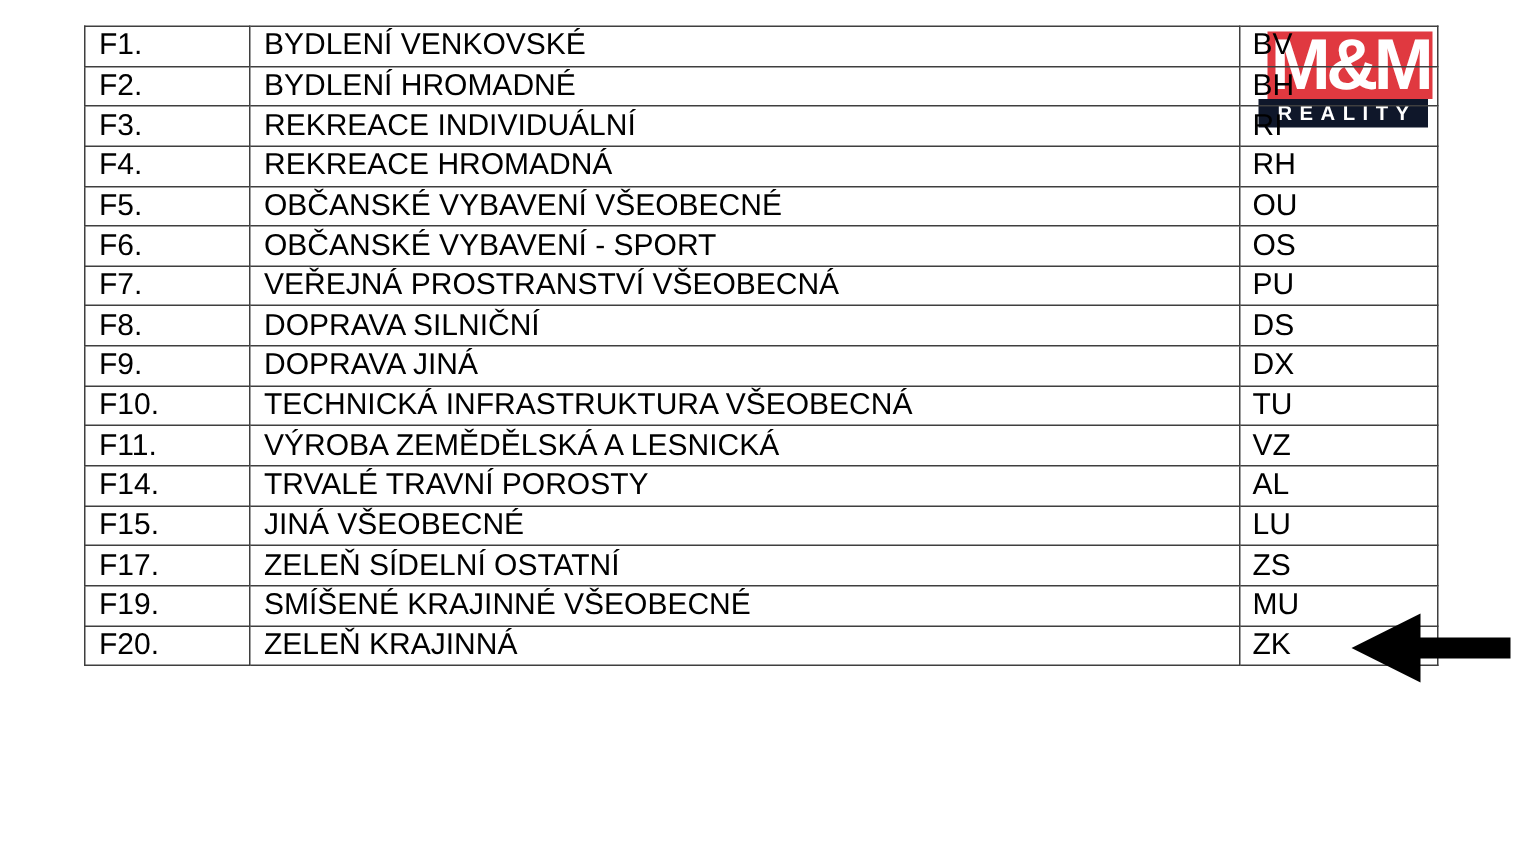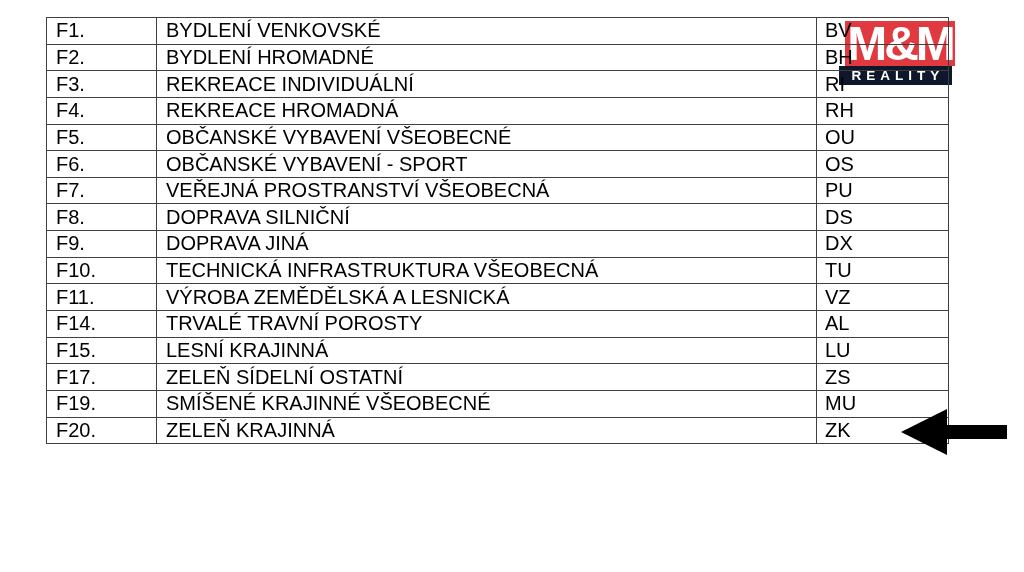--- a/index.html
+++ b/index.html
@@ -48,21 +48,21 @@
     font-size: 13.5px;
     line-height: 19px;
     letter-spacing: 5px;
     text-align: center;
     text-indent: 5px;
     overflow: hidden;
   }
   
   table.doc-table {
     position: absolute;
-    left: 46px;
+    left: 56px;
     top: 17px;
     width: 902px;
     z-index: 2;
     border-collapse: collapse;
     table-layout: fixed;
     background: transparent;
   }
   table.doc-table td {
     border: 1px solid #3f3f3f;
     height: 25.65px;
@@ -156,21 +156,21 @@
           <td>VÝROBA ZEMĚDĚLSKÁ A LESNICKÁ</td>
           <td class="code-cell">VZ</td>
         </tr>
         <tr>
           <td>F14.</td>
           <td>TRVALÉ TRAVNÍ POROSTY</td>
           <td class="code-cell">AL</td>
         </tr>
         <tr>
           <td>F15.</td>
-          <td>LESNÍ KRAJINNÁ</td>
+          <td>JINÁ VŠEOBECNÉ</td>
           <td class="code-cell">LU</td>
         </tr>
         <tr>
           <td>F17.</td>
           <td>ZELEŇ SÍDELNÍ OSTATNÍ</td>
           <td class="code-cell">ZS</td>
         </tr>
         <tr>
           <td>F19.</td>
           <td>SMÍŠENÉ KRAJINNÉ VŠEOBECNÉ</td>

